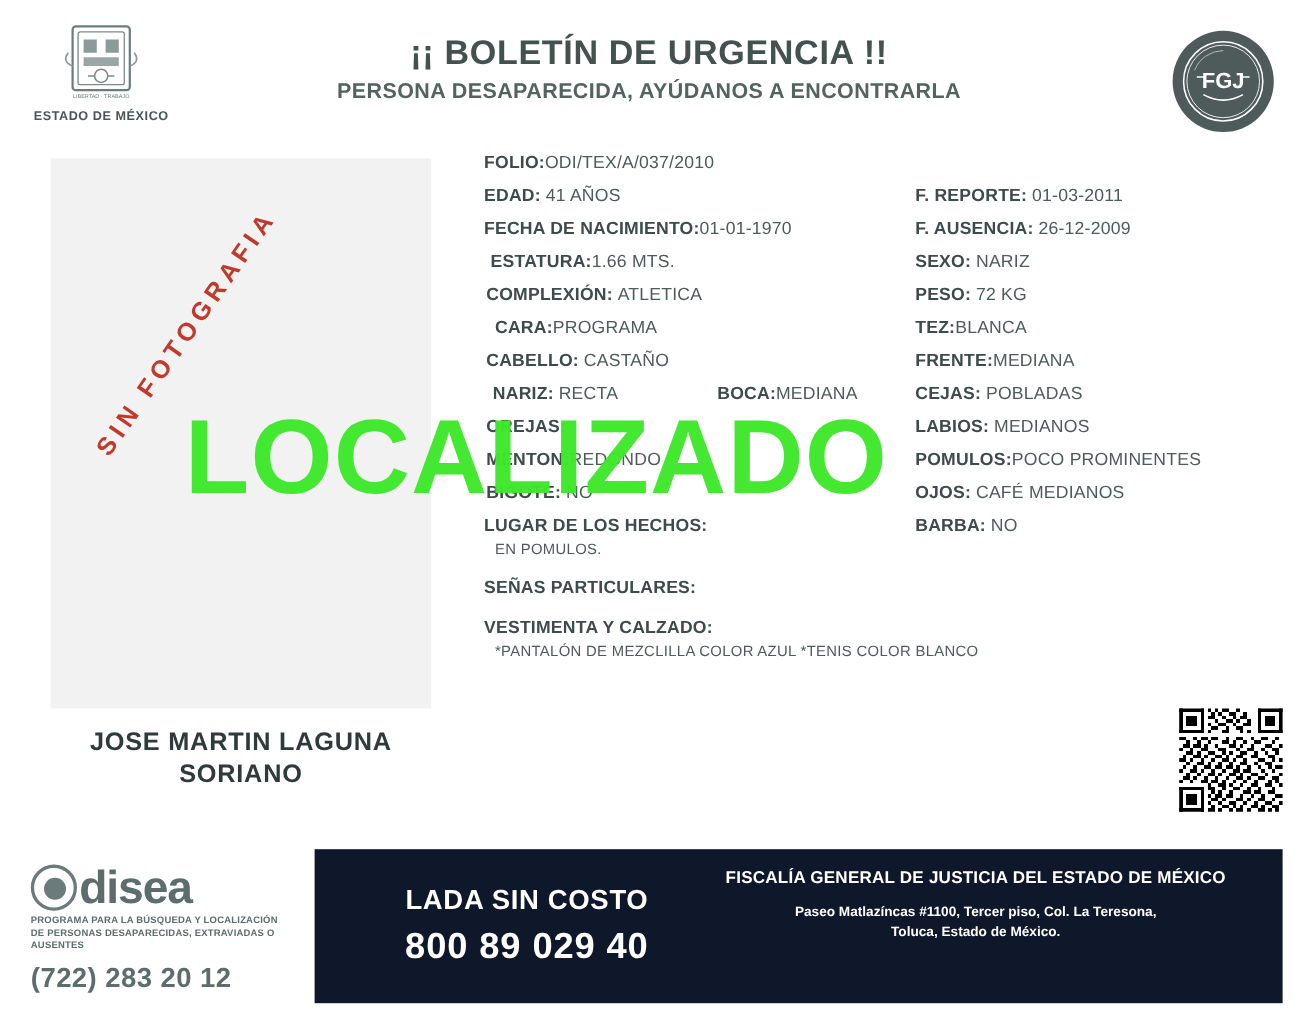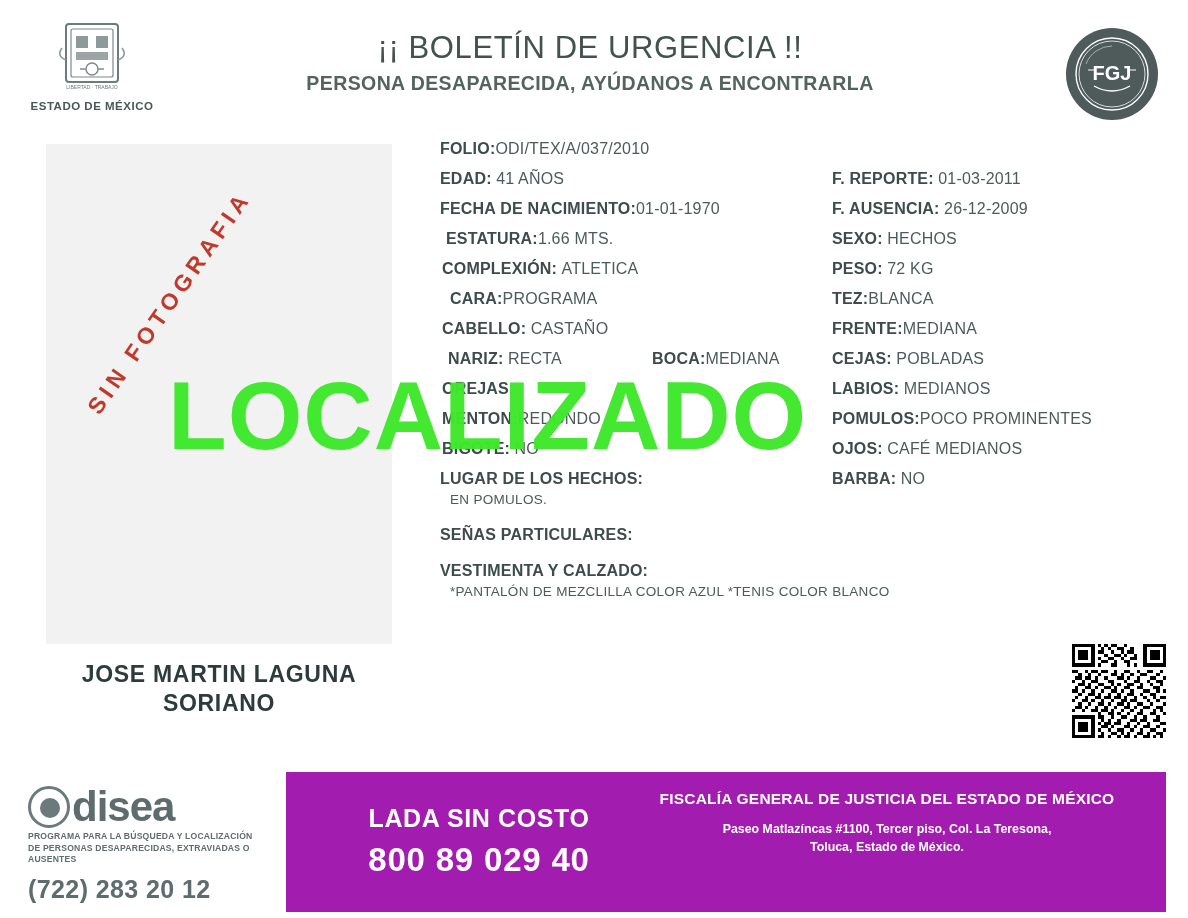--- a/index.html
+++ b/index.html
@@ -40,21 +40,21 @@
     color: #4a5656;
   }
   .header-titles {
     position: absolute;
     left: 180px; top: 30px;
     width: 820px;
     text-align: center;
   }
   .title-main {
     font-size: 31px;
-    font-weight: normal;
+    font-weight: bold;
     letter-spacing: .6px;
     color: #43524f;
     white-space: nowrap;
   }
   .title-sub {
     margin-top: 6px;
     font-size: 19.5px;
     font-weight: bold;
     letter-spacing: .4px;
     color: #54635f;
@@ -207,21 +207,21 @@
     font-size: 25px;
     font-weight: bold;
     color: #5d6c6c;
     letter-spacing: .4px;
   }
   .footer-dark {
     position: absolute;
     left: 286px; top: 0;
     width: 880px;
     height: 140px;
-    background: #a21caf;
+    background: #0f172a;
     color: #ffffff;
   }
   .lada {
     position: absolute;
     left: 28px; top: 32px;
     width: 330px;
     text-align: center;
   }
   .lada .t1 {
     font-size: 25px;
@@ -333,21 +333,21 @@
       <span class="val">26-12-2009</span>
     </span>
   </div>
 
   <div class="row" style="top:90px;">
     <span class="colL" style="left:6px;">
       <span class="lbl">ESTATURA:</span><span class="val">1.66 MTS.</span>
     </span>
     <span class="colR">
       <span class="lbl">SEXO:</span>
-      <span class="val">HECHOS</span>
+      <span class="val">NARIZ</span>
     </span>
   </div>
 
   <div class="row" style="top:120px;">
     <span class="colL" style="left:2px;">
       <span class="lbl">COMPLEXIÓN:</span>
       <span class="val">ATLETICA</span>
     </span>
     <span class="colR">
       <span class="lbl">PESO:</span>

